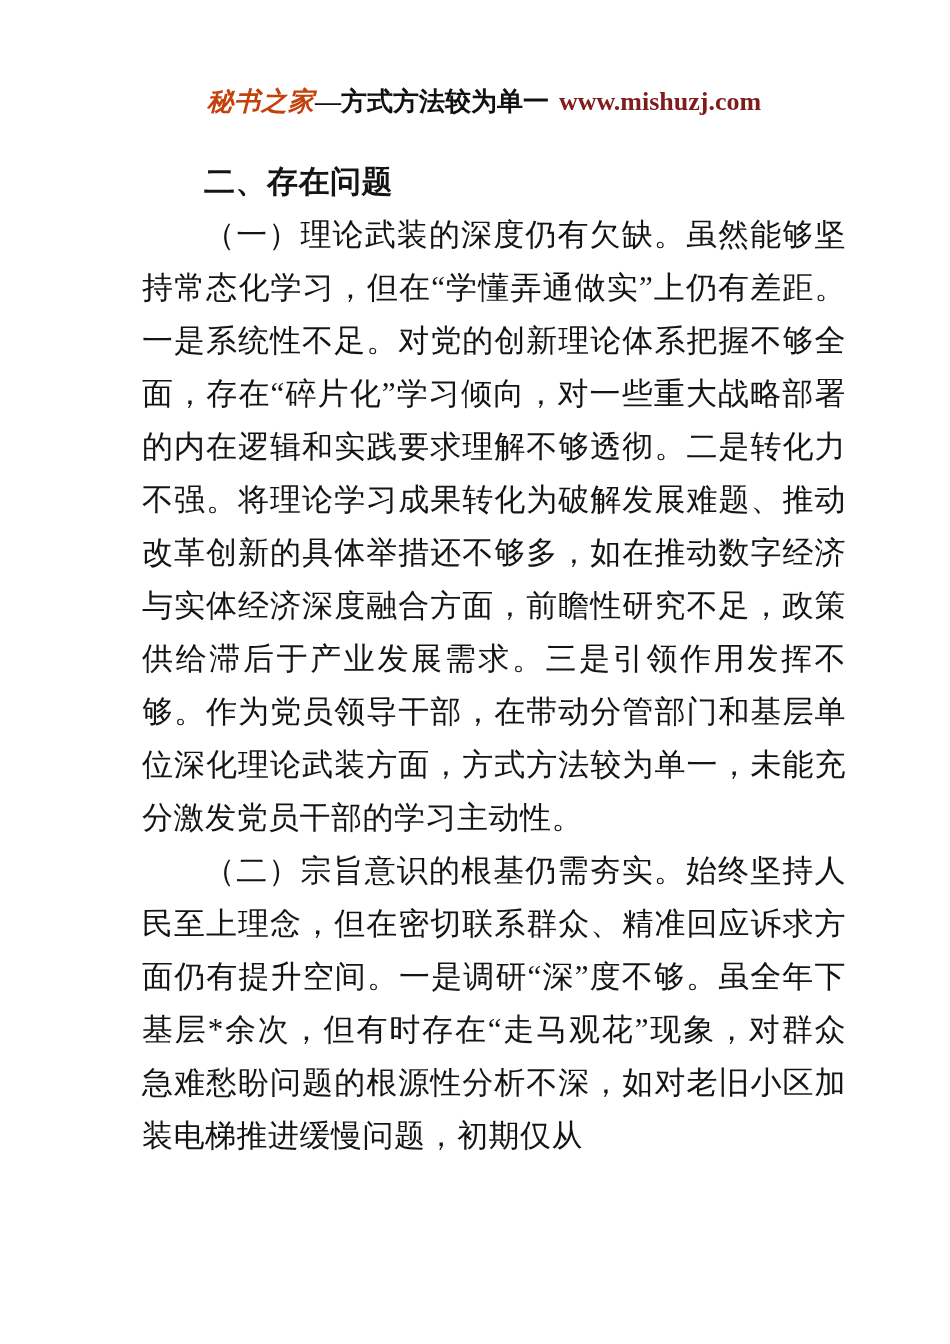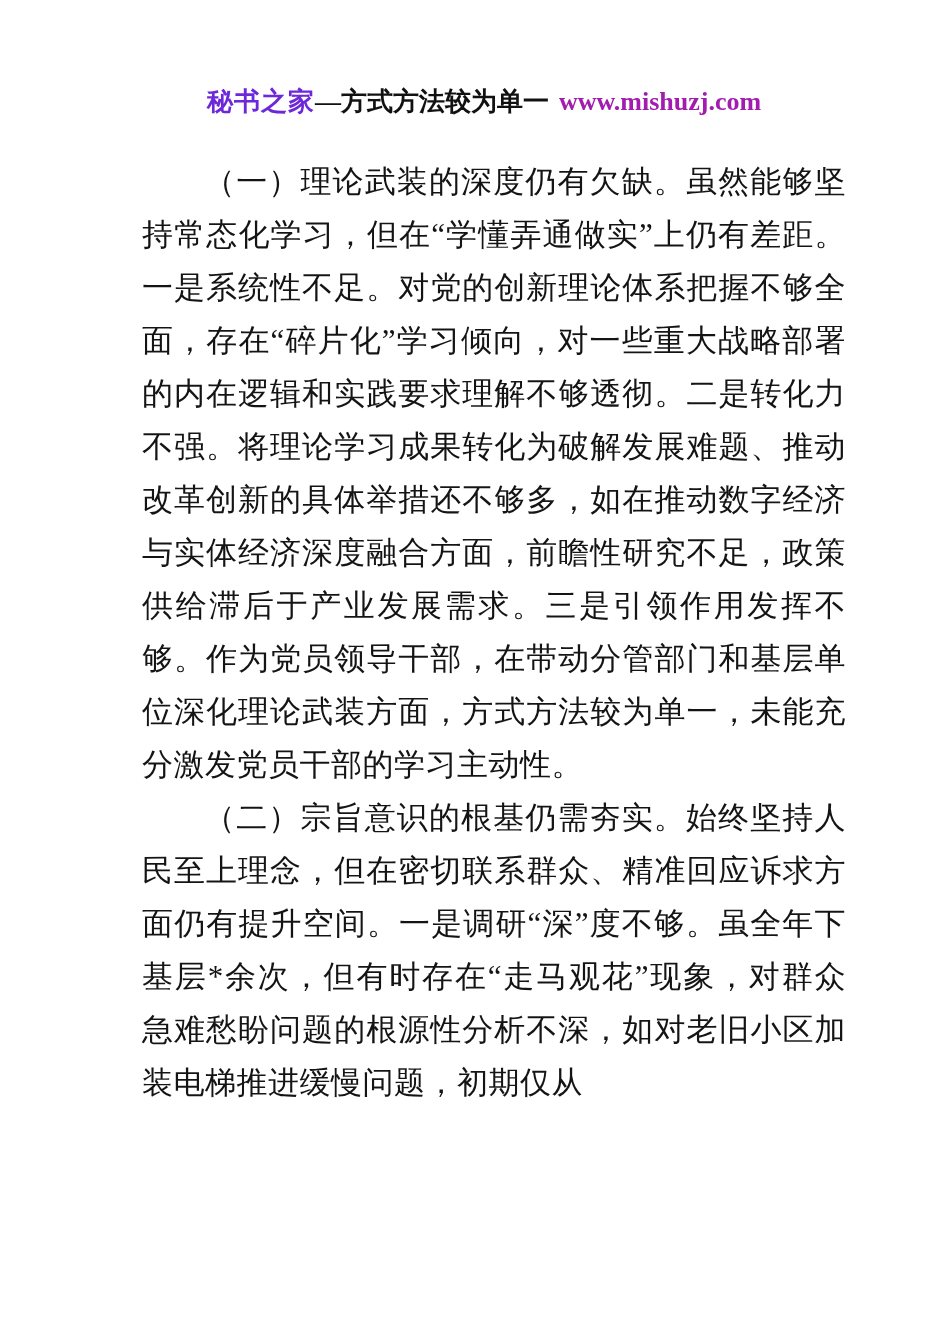--- a/index.html
+++ b/index.html
@@ -19,28 +19,29 @@
   }
   .header {
     text-align: center;
     white-space: nowrap;
     font-size: 26px;
     font-weight: bold;
     margin-bottom: 36px;
     margin-left: -20px; 
   }
   .brand {
-    color: #6d28d9;
+    color: #c2410c;
+    font-style: italic;
     letter-spacing: 1px;
   }
   .dash, .tagline {
     color: #111111;
   }
   .url {
-    color: #a21caf;
+    color: #7f1d1d;
     margin-left: 10px;
     cursor: pointer;
   }
   .content {
     font-size: 31px;
     line-height: 53px;
   }
   .para {
     text-align: justify;
     letter-spacing: 0.5px;
@@ -56,17 +57,18 @@
 </head>
 <body>
 
 <div class="page">
 
   <div class="header">
     <span class="brand">秘书之家</span><span class="dash">—</span><span class="tagline">方式方法较为单一</span><span class="url">www.mishuzj.com</span>
   </div>
 
   <div class="content">
+    <p class="para heading">二、存在问题</p>
     <p class="para body-para">（一）理论武装的深度仍有欠缺。虽然能够坚持常态化学习，但在“学懂弄通做实”上仍有差距。一是系统性不足。对党的创新理论体系把握不够全面，存在“碎片化”学习倾向，对一些重大战略部署的内在逻辑和实践要求理解不够透彻。二是转化力不强。将理论学习成果转化为破解发展难题、推动改革创新的具体举措还不够多，如在推动数字经济与实体经济深度融合方面，前瞻性研究不足，政策供给滞后于产业发展需求。三是引领作用发挥不够。作为党员领导干部，在带动分管部门和基层单位深化理论武装方面，方式方法较为单一，未能充分激发党员干部的学习主动性。</p>
     <p class="para body-para">（二）宗旨意识的根基仍需夯实。始终坚持人民至上理念，但在密切联系群众、精准回应诉求方面仍有提升空间。一是调研“深”度不够。虽全年下基层*余次，但有时存在“走马观花”现象，对群众急难愁盼问题的根源性分析不深，如对老旧小区加装电梯推进缓慢问题，初期仅从</p>
   </div>
 
 </div>
 
 </body></html>

